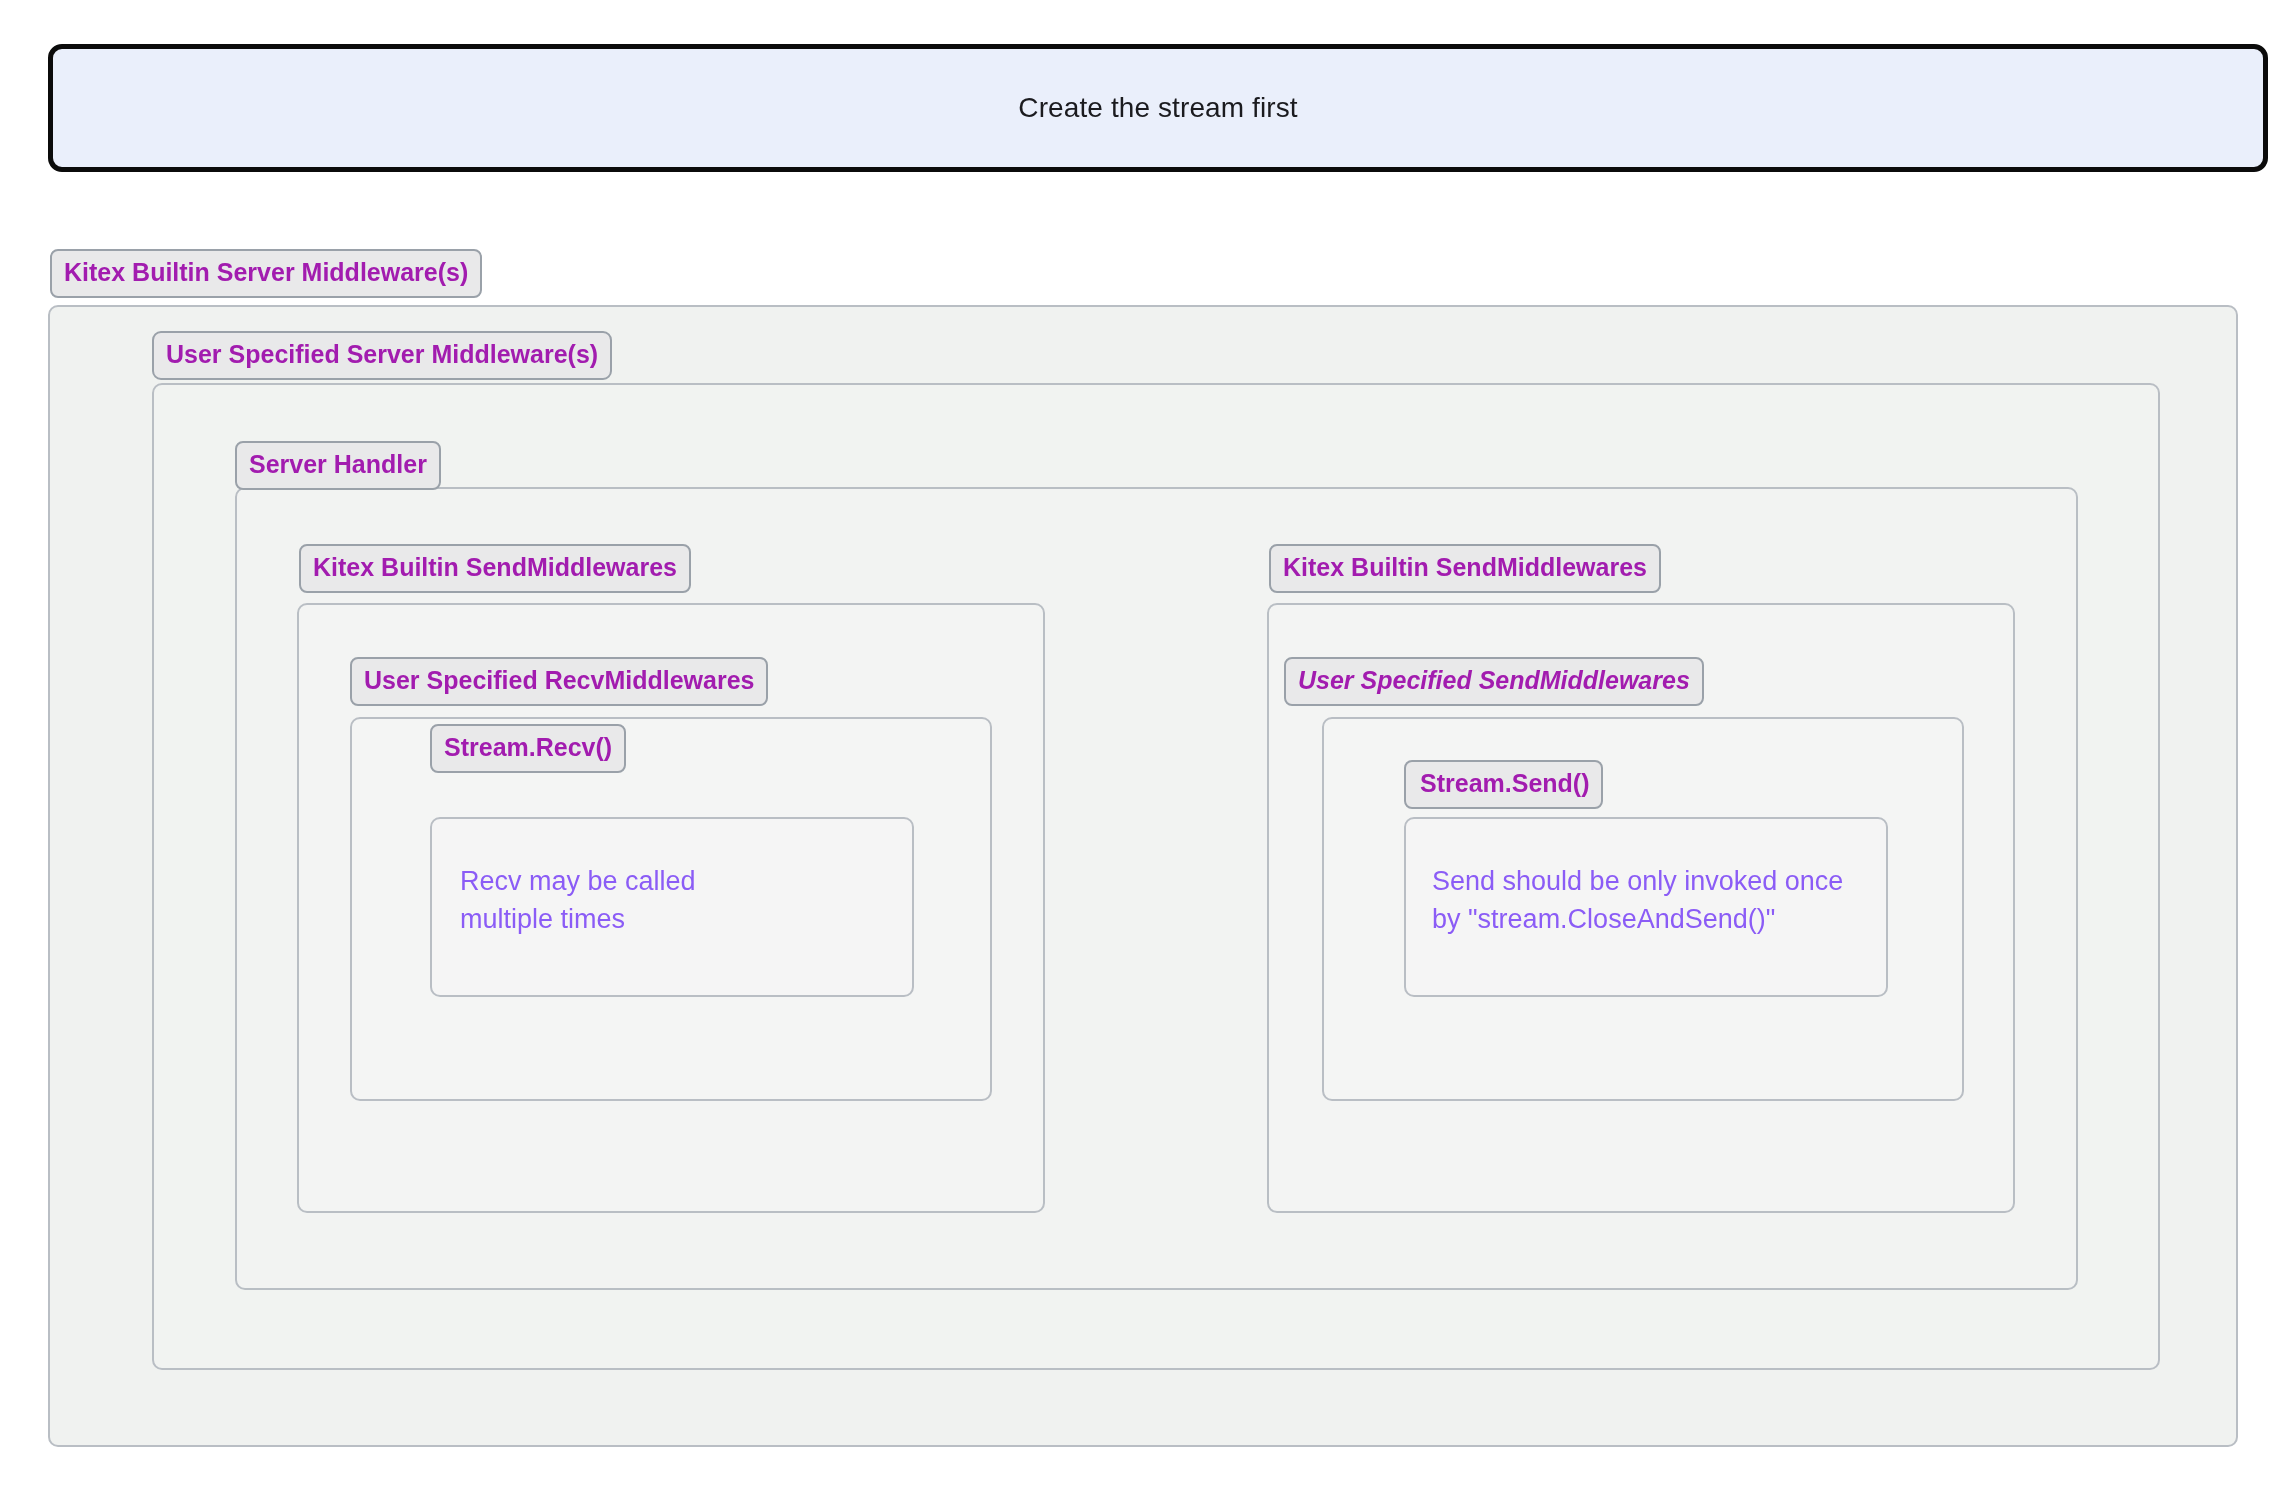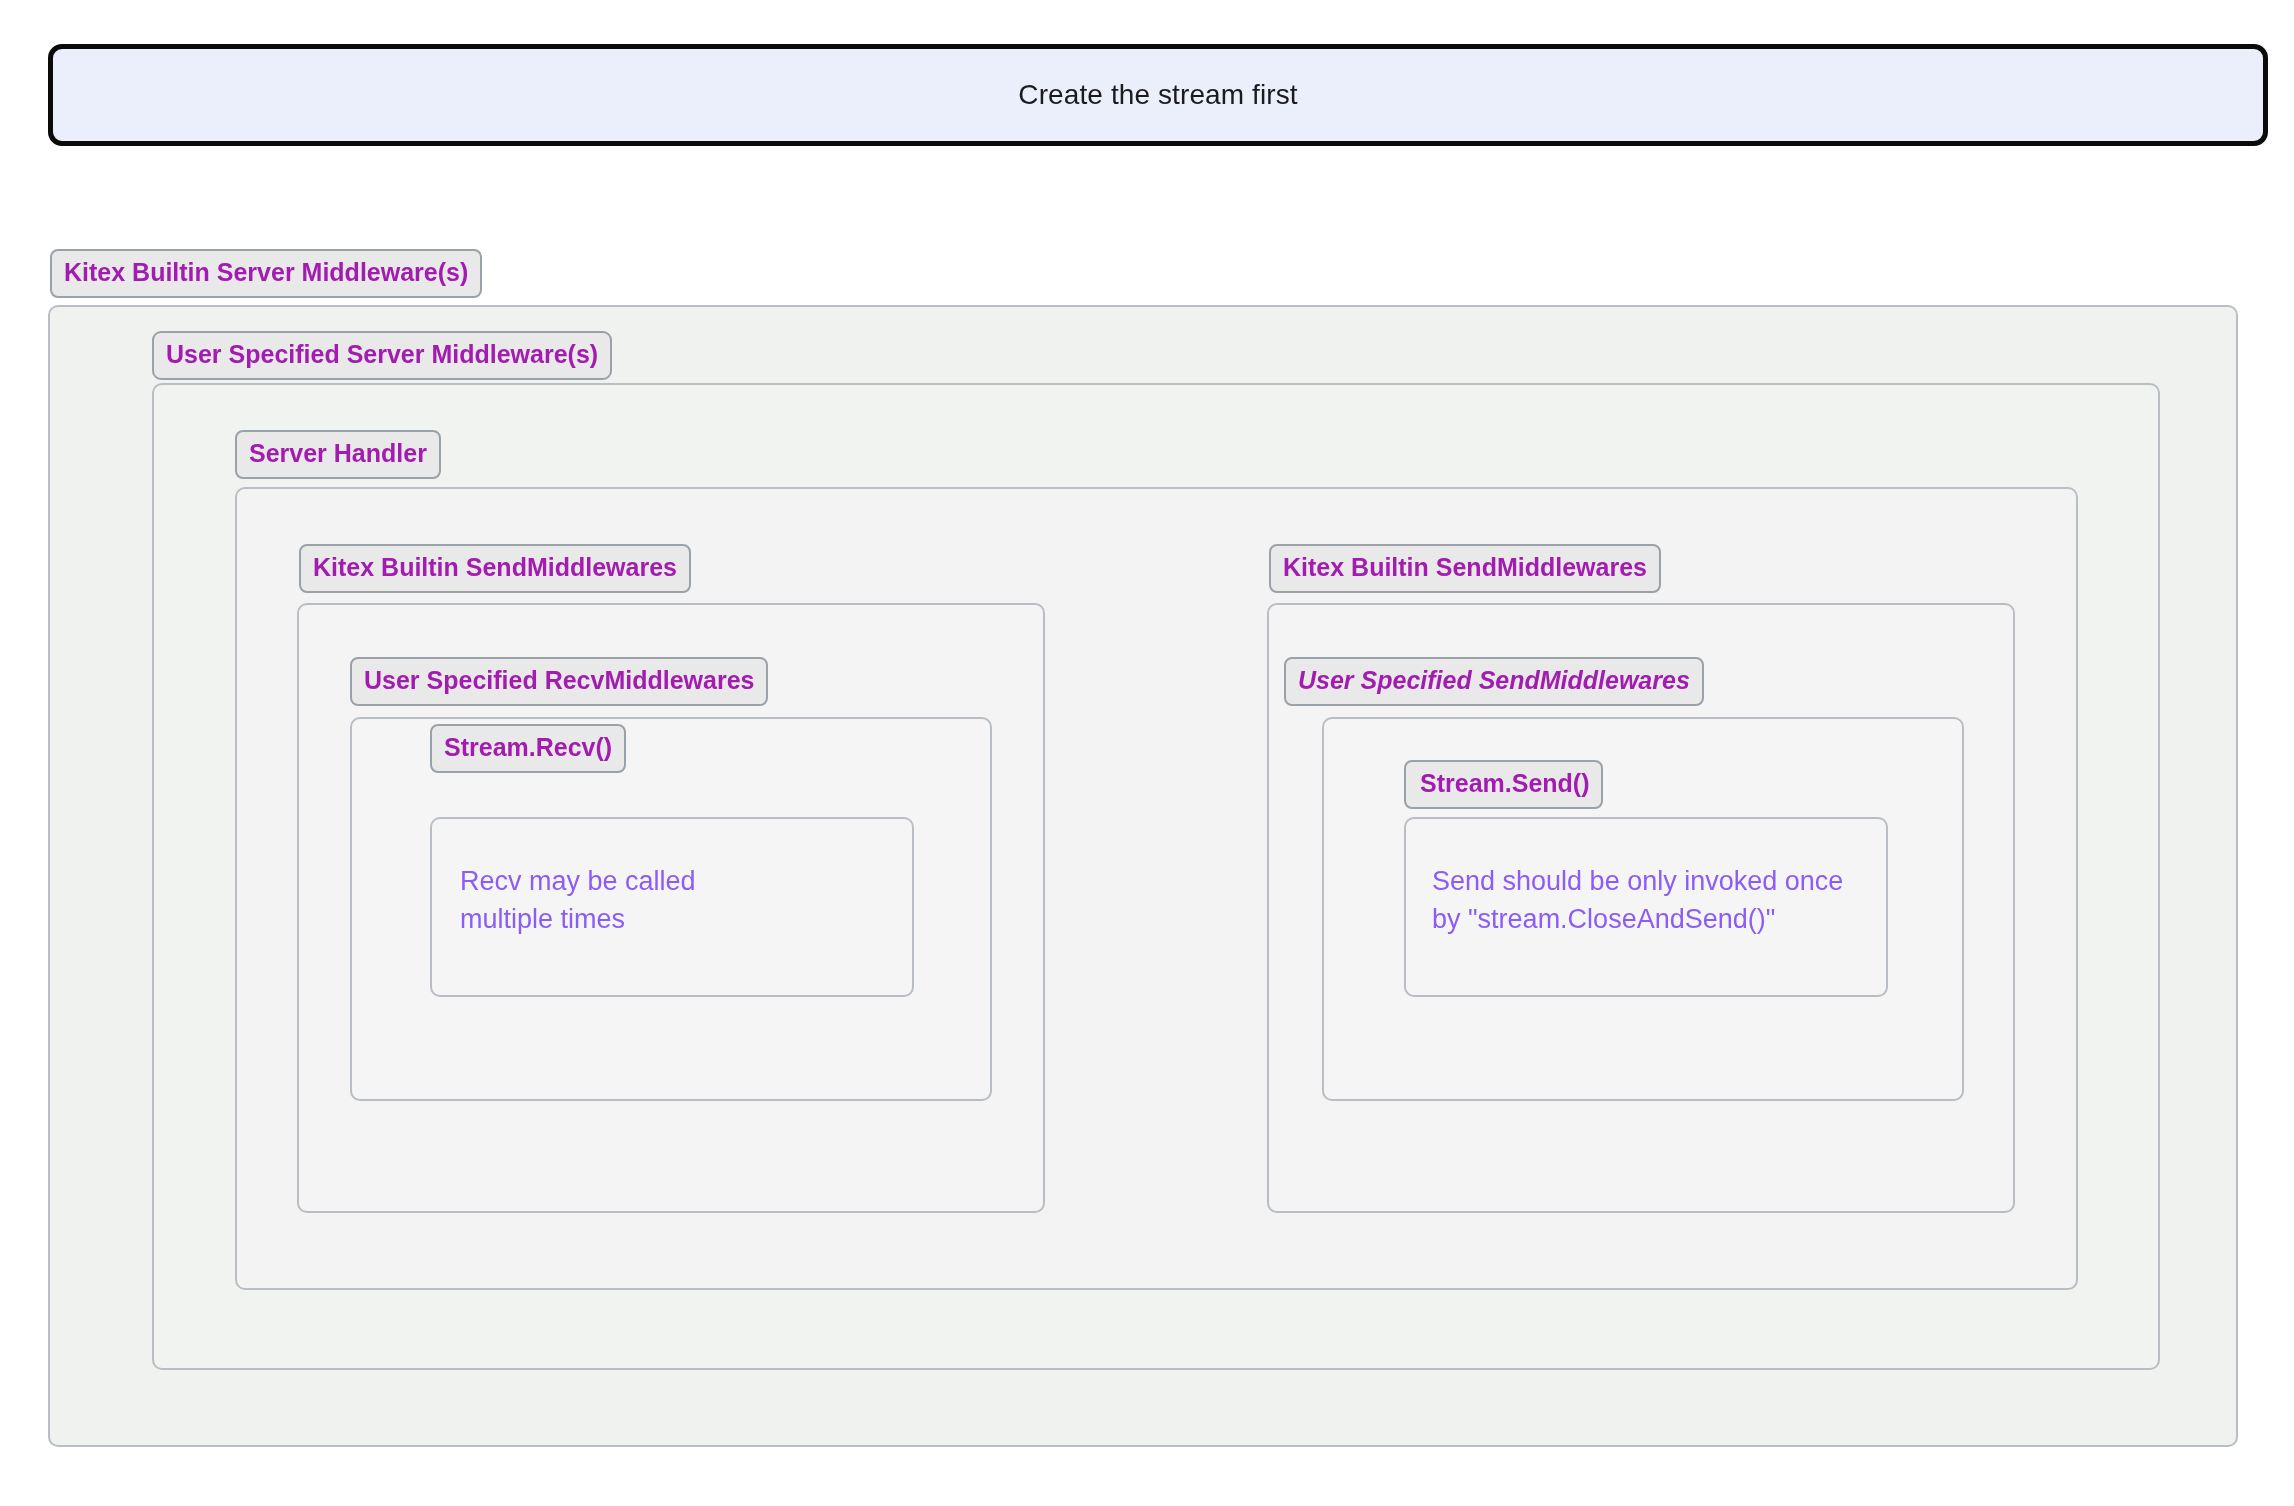--- a/index.html
+++ b/index.html
@@ -15,21 +15,21 @@
     position: relative;
     overflow: hidden;
   }
 
   
   .banner {
     position: absolute;
     left: 48px;
     top: 44px;
     width: 2220px;
-    height: 102px;
+    height: 128px;
     box-sizing: border-box;
     background: #eaeffb;
     border: 5px solid #0b0b0b;
     border-radius: 14px;
     display: flex;
     align-items: center;
     justify-content: center;
   }
   .banner-text {
     font-size: 28px;
@@ -71,21 +71,21 @@
   
   #box-builtin-server   { left: 48px;  top: 305px;  width: 2190px; height: 1142px; }
   #lbl-builtin-server   { left: 50px;  top: 249px; }
 
   
   #box-user-server      { left: 152px; top: 383px;  width: 2008px; height: 987px;  }
   #lbl-user-server      { left: 152px; top: 331px; border-radius: 9px; }
 
   
   #box-server-handler   { left: 235px; top: 487px;  width: 1843px; height: 803px;  }
-  #lbl-server-handler   { left: 235px; top: 430px;  }
+  #lbl-server-handler   { left: 235px; top: 441px;  }
 
   
   #box-builtin-recv     { left: 297px; top: 603px;  width: 748px;  height: 610px;  }
   #lbl-builtin-recv     { left: 299px; top: 544px;  }
 
   #box-builtin-send     { left: 1267px; top: 603px; width: 748px;  height: 610px;  }
   #lbl-builtin-send     { left: 1269px; top: 544px; }
 
   
   #box-user-recv        { left: 350px;  top: 717px; width: 642px;  height: 384px;  }

